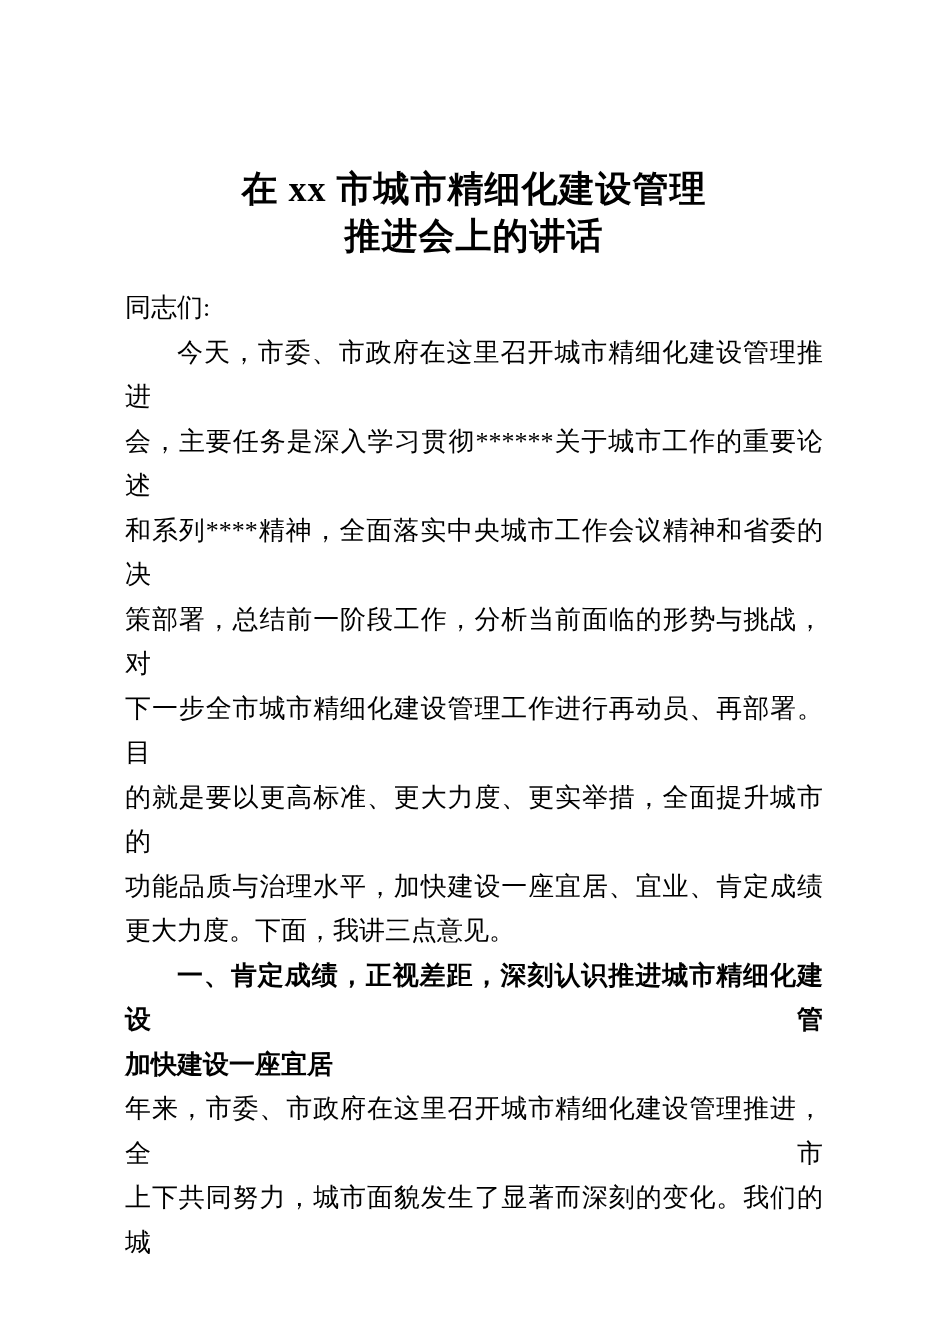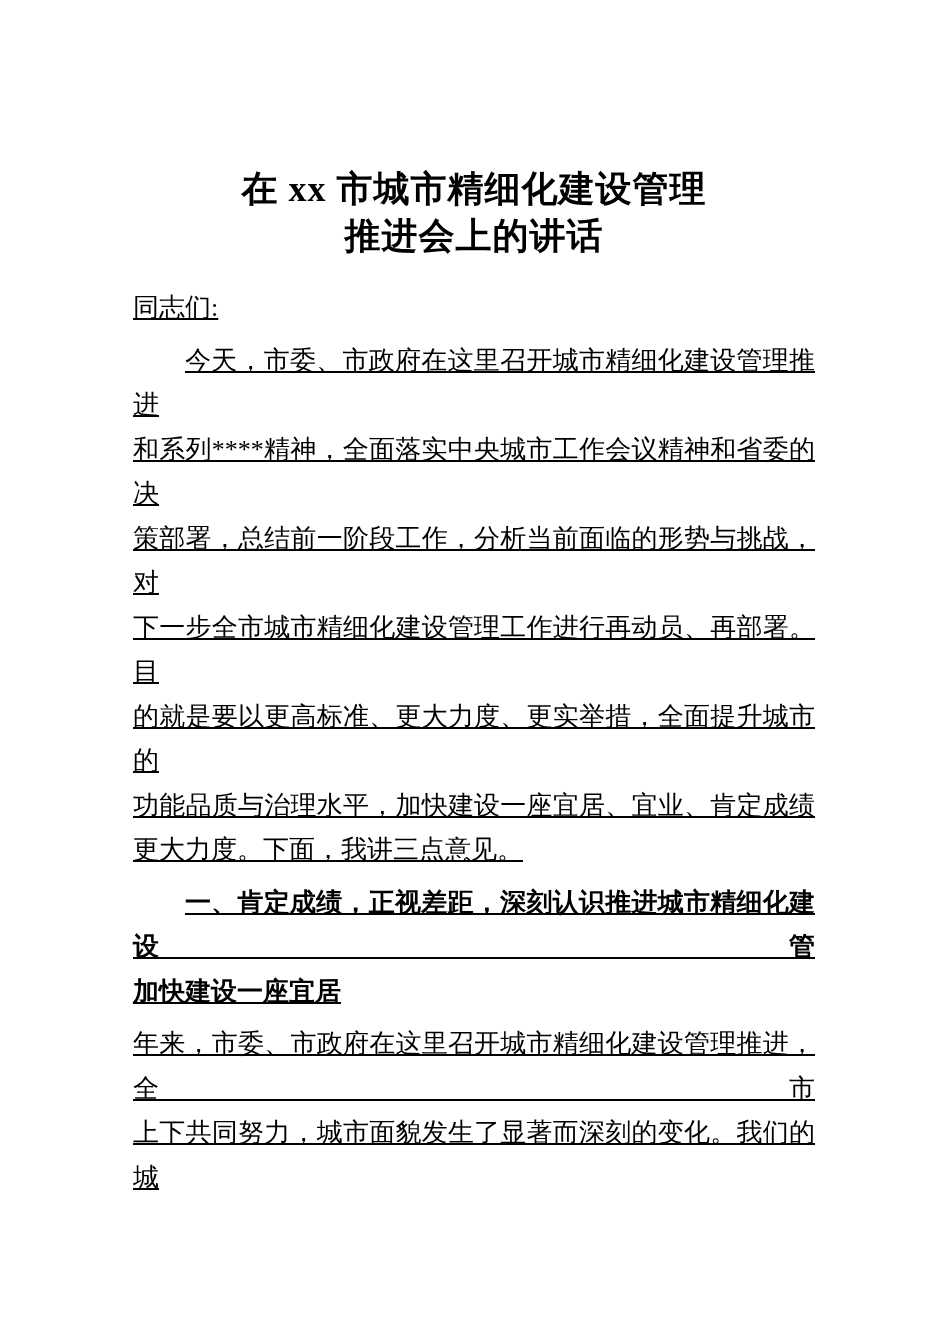--- a/index.html
+++ b/index.html
@@ -28,21 +28,21 @@
     letter-spacing: 1px;
   }
   .title .line {
     text-align: center;
     text-align-last: center;
   }
   .doc-body {
     font-size: 26px;
     line-height: 44.5px;
   }
-  .block { margin: 8px; text-decoration: underline; }
+  .block { margin: 0; }
   .line {
     text-align: justify;
     text-align-last: justify;
     white-space: normal;
   }
   
   .block.complete .line.last { text-align-last: left; }
   
   .style-plain .line { text-align-last: left; }
   
@@ -58,20 +58,21 @@
     <h1 class="title">
         <div class="line">在 xx 市城市精细化建设管理</div>
         <div class="line">推进会上的讲话</div>
       </h1>
     <div class="doc-body">
         <div class="block style-plain complete">
           <div class="line first last">同志们:</div>
         </div>
         <div class="block style-paragraph complete">
           <div class="line first">今天，市委、市政府在这里召开城市精细化建设管理推进</div>
+          <div class="line">会，主要任务是深入学习贯彻******关于城市工作的重要论述</div>
           <div class="line">和系列****精神，全面落实中央城市工作会议精神和省委的决</div>
           <div class="line">策部署，总结前一阶段工作，分析当前面临的形势与挑战，对</div>
           <div class="line">下一步全市城市精细化建设管理工作进行再动员、再部署。目</div>
           <div class="line">的就是要以更高标准、更大力度、更实举措，全面提升城市的</div>
           <div class="line">功能品质与治理水平，加快建设一座宜居、宜业、肯定成绩</div>
           <div class="line last">更大力度。下面，我讲三点意见。</div>
         </div>
         <div class="block style-heading complete">
           <div class="line first">一、肯定成绩，正视差距，深刻认识推进城市精细化建设管</div>
           <div class="line last">加快建设一座宜居</div>

